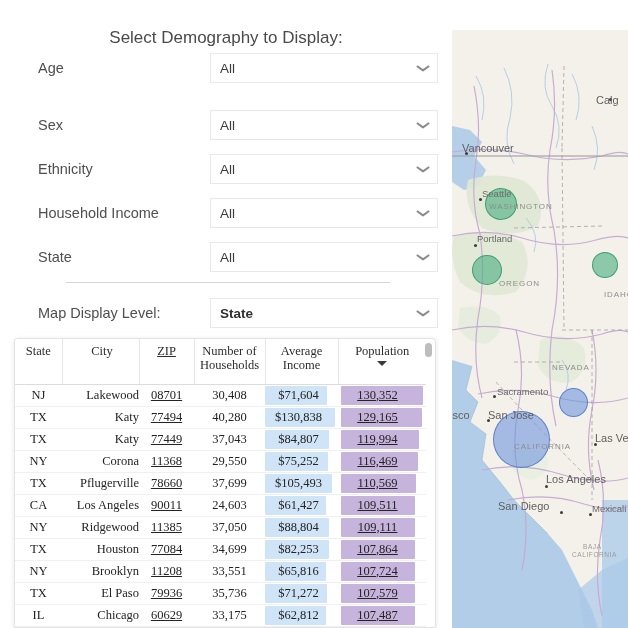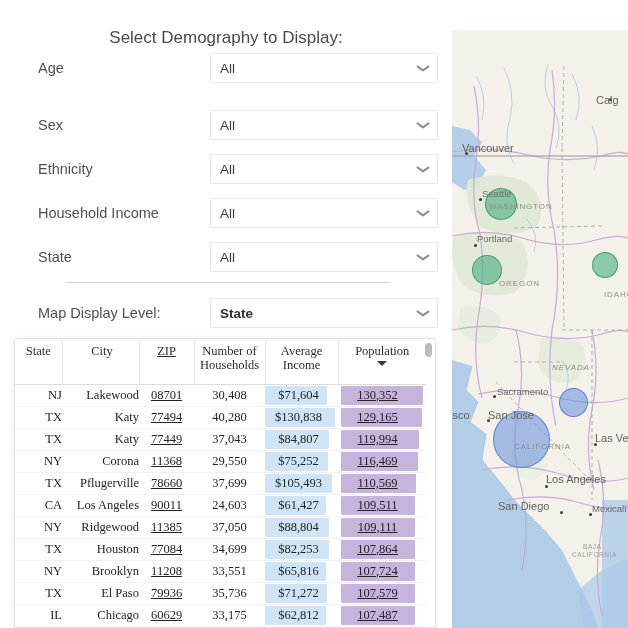--- a/index.html
+++ b/index.html
@@ -107,21 +107,21 @@
   }
   table.grid th:last-child { border-right: none; }
   table.grid td {
     font-size: 12.5px;
     color: #232323;
     padding: 0;
     height: 21px;
     border-bottom: 1px solid #f0f0f0;
     background: #fff;
   }
-  .c-state { text-align:right; width:47px; }
+  .c-state { text-align:center; width:47px; }
   .c-city  { text-align:right;  width:77px; padding-left:7px !important; }
   .c-zip   { text-align:center; width:55px;text-decoration:underline; }
   .c-hh    { text-align:center; width:71px; }
   .c-inc   { width:73px; }
   .c-pop   { width:88px; }
 
   .bar-cell { position:relative; height:21px; }
   .bar {
     position:absolute; left:0; top:1px; height:19px;
     border-radius:1px;
@@ -227,21 +227,21 @@
     <div class="city-dot" style="left:137px;top:483px;"></div>
     <div class="city-dot" style="left:157px;top:68px;"></div>
 
     <div class="map-label lbl-city" style="left:144px; top:64px;">Calg</div>
     <div class="map-label lbl-city" style="left:10px;  top:112px;">Vancouver</div>
     <div class="map-label lbl-city-sm" style="left:30px;  top:158px;">Seattle</div>
     <div class="map-label lbl-state" style="left:37px;  top:172px;">WASHINGTON</div>
     <div class="map-label lbl-city-sm" style="left:25px;  top:203px;">Portland</div>
     <div class="map-label lbl-state" style="left:47px;  top:249px;">OREGON</div>
     <div class="map-label lbl-state" style="left:152px; top:260px;">IDAHO</div>
-    <div class="map-label lbl-state" style="left:100px; top:333px;font-style:italic;">NEVADA</div>
+    <div class="map-label lbl-state" style="left:100px; top:333px;">NEVADA</div>
     <div class="map-label lbl-city-sm" style="left:45px;  top:356px;">Sacramento</div>
     <div class="map-label lbl-city" style="left:-2px;  top:379px;">isco</div>
     <div class="map-label lbl-city" style="left:36px;  top:379px;">San Jose</div>
     <div class="map-label lbl-city" style="left:143px; top:402px;">Las Vega</div>
     <div class="map-label lbl-state" style="left:62px;  top:412px;">CALIFORNIA</div>
     <div class="map-label lbl-city" style="left:94px;  top:443px;">Los Angeles</div>
     <div class="map-label lbl-city" style="left:46px;  top:470px;">San Diego</div>
     <div class="map-label lbl-city-sm" style="left:140px; top:473px;">Mexicali</div>
     <div class="map-label lbl-state2" style="left:131px; top:513px;">BAJA</div>
     <div class="map-label lbl-state2" style="left:120px; top:521px;">CALIFORNIA</div>

